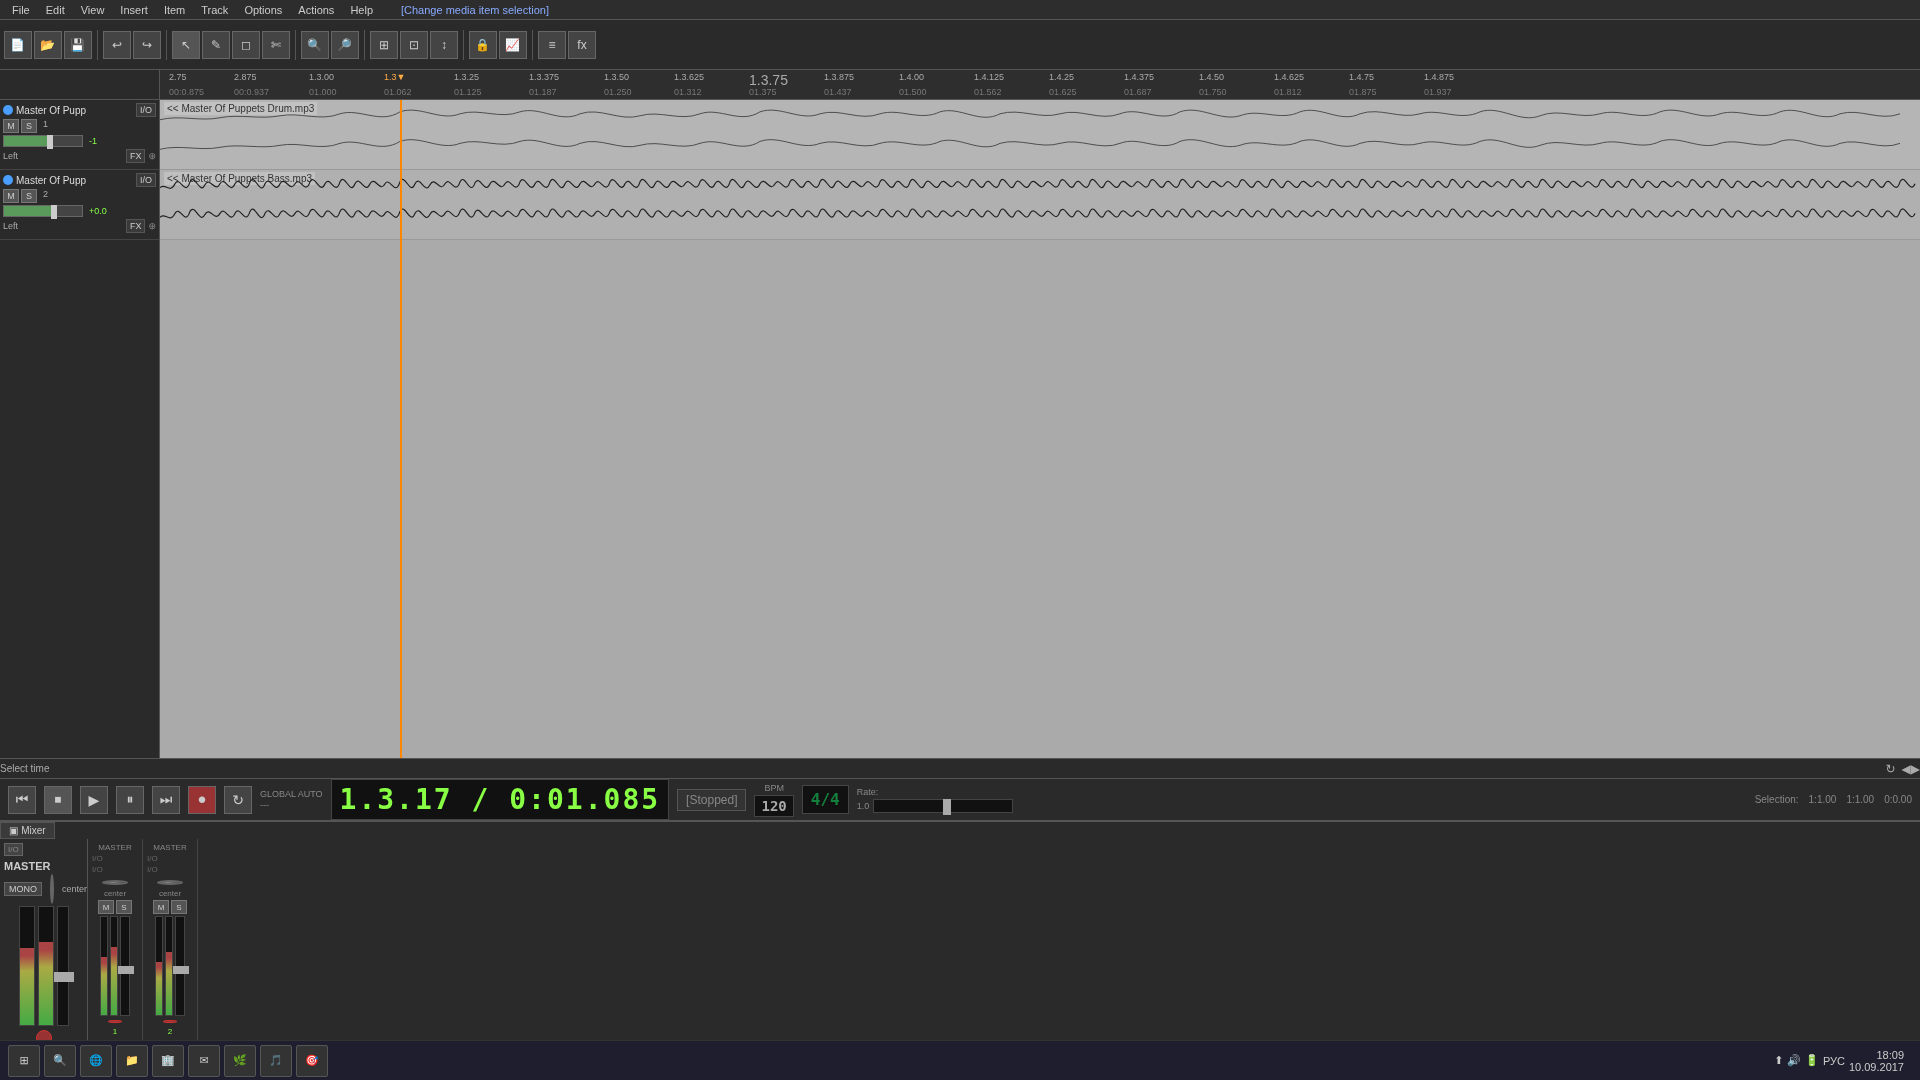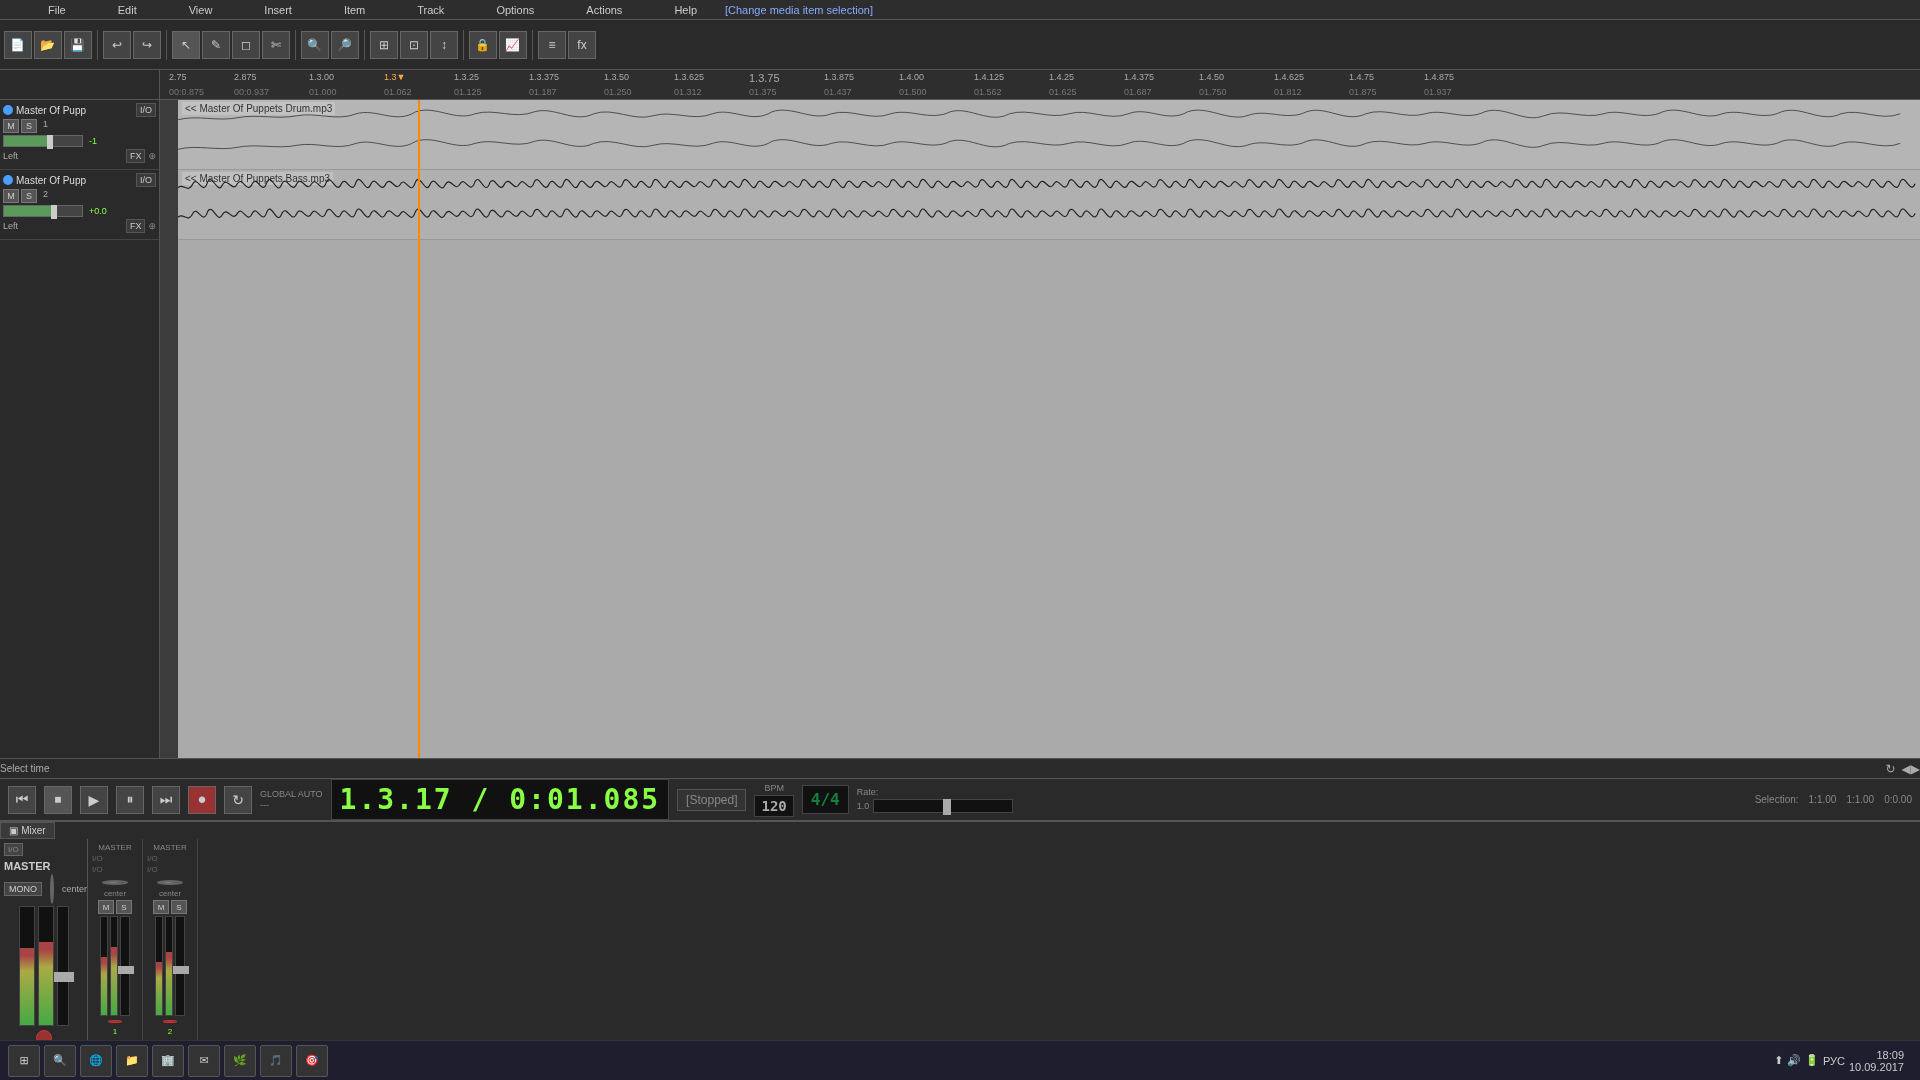--- a/index.html
+++ b/index.html
@@ -48,21 +48,20 @@
       display: flex;
       align-items: center;
       padding: 0 4px;
       border-bottom: 1px solid #555;
     }
     .menu-item {
       padding: 2px 8px;
       cursor: pointer;
       font-size: 11px;
       color: #ccc;
-      margin-left: 36px;
     }
     #change-media {
       margin-left: 20px;
       color: #88aaff;
       font-size: 11px;
       cursor: pointer;
     }
     .toolbar-btn {
       width: 28px;
       height: 28px;
@@ -275,21 +274,20 @@
       padding: 1px 3px;
       color: #ccc;
       cursor: pointer;
     }
 
     #track-waveforms {
       flex: 1;
       background: #22c55e;
       position: relative;
       overflow: hidden;
-      margin-left: 18px;
     }
 
     .track-wave-row {
       height: 70px;
       border-bottom: 1px solid #999;
       position: relative;
       background: #b8b8b8;
     }
 
     .track-wave-row:first-child { background: #b5b5b5; }
@@ -840,21 +838,21 @@
             <span style="position:absolute; left:220px; top:2px; font-size:9px; color:#aaa; color:#ffaa44;">1.3▼</span>
             <span style="position:absolute; left:220px; bottom:2px; font-size:9px; color:#777;">01.062</span>
             <span style="position:absolute; left:290px; top:2px; font-size:9px; color:#aaa;">1.3.25</span>
             <span style="position:absolute; left:290px; bottom:2px; font-size:9px; color:#777;">01.125</span>
             <span style="position:absolute; left:365px; top:2px; font-size:9px; color:#aaa;">1.3.375</span>
             <span style="position:absolute; left:365px; bottom:2px; font-size:9px; color:#777;text-align:right;">01.187</span>
             <span style="position:absolute; left:440px; top:2px; font-size:9px; color:#aaa;">1.3.50</span>
             <span style="position:absolute; left:440px; bottom:2px; font-size:9px; color:#777;">01.250</span>
             <span style="position:absolute; left:510px; top:2px; font-size:9px; color:#aaa;">1.3.625</span>
             <span style="position:absolute; left:510px; bottom:2px; font-size:9px; color:#777;">01.312</span>
-            <span style="position:absolute; left:585px; top:2px; font-size:11px; color:#aaa;">1.3.75</span>
+            <span style="position:absolute; left:585px; top:2px; font-size:14px; color:#aaa;">1.3.75</span>
             <span style="position:absolute; left:585px; bottom:2px; font-size:9px; color:#777;">01.375</span>
             <span style="position:absolute; left:660px; top:2px; font-size:9px; color:#aaa;">1.3.875</span>
             <span style="position:absolute; left:660px; bottom:2px; font-size:9px; color:#777;">01.437</span>
             <span style="position:absolute; left:735px; top:2px; font-size:9px; color:#aaa;">1.4.00</span>
             <span style="position:absolute; left:735px; bottom:2px; font-size:9px; color:#777;">01.500</span>
             <span style="position:absolute; left:810px; top:2px; font-size:9px; color:#aaa;">1.4.125</span>
             <span style="position:absolute; left:810px; bottom:2px; font-size:9px; color:#777;">01.562</span>
             <span style="position:absolute; left:885px; top:2px; font-size:9px; color:#aaa;">1.4.25</span>
             <span style="position:absolute; left:885px; bottom:2px; font-size:9px; color:#777;">01.625</span>
             <span style="position:absolute; left:960px; top:2px; font-size:9px; color:#aaa;">1.4.375</span>

